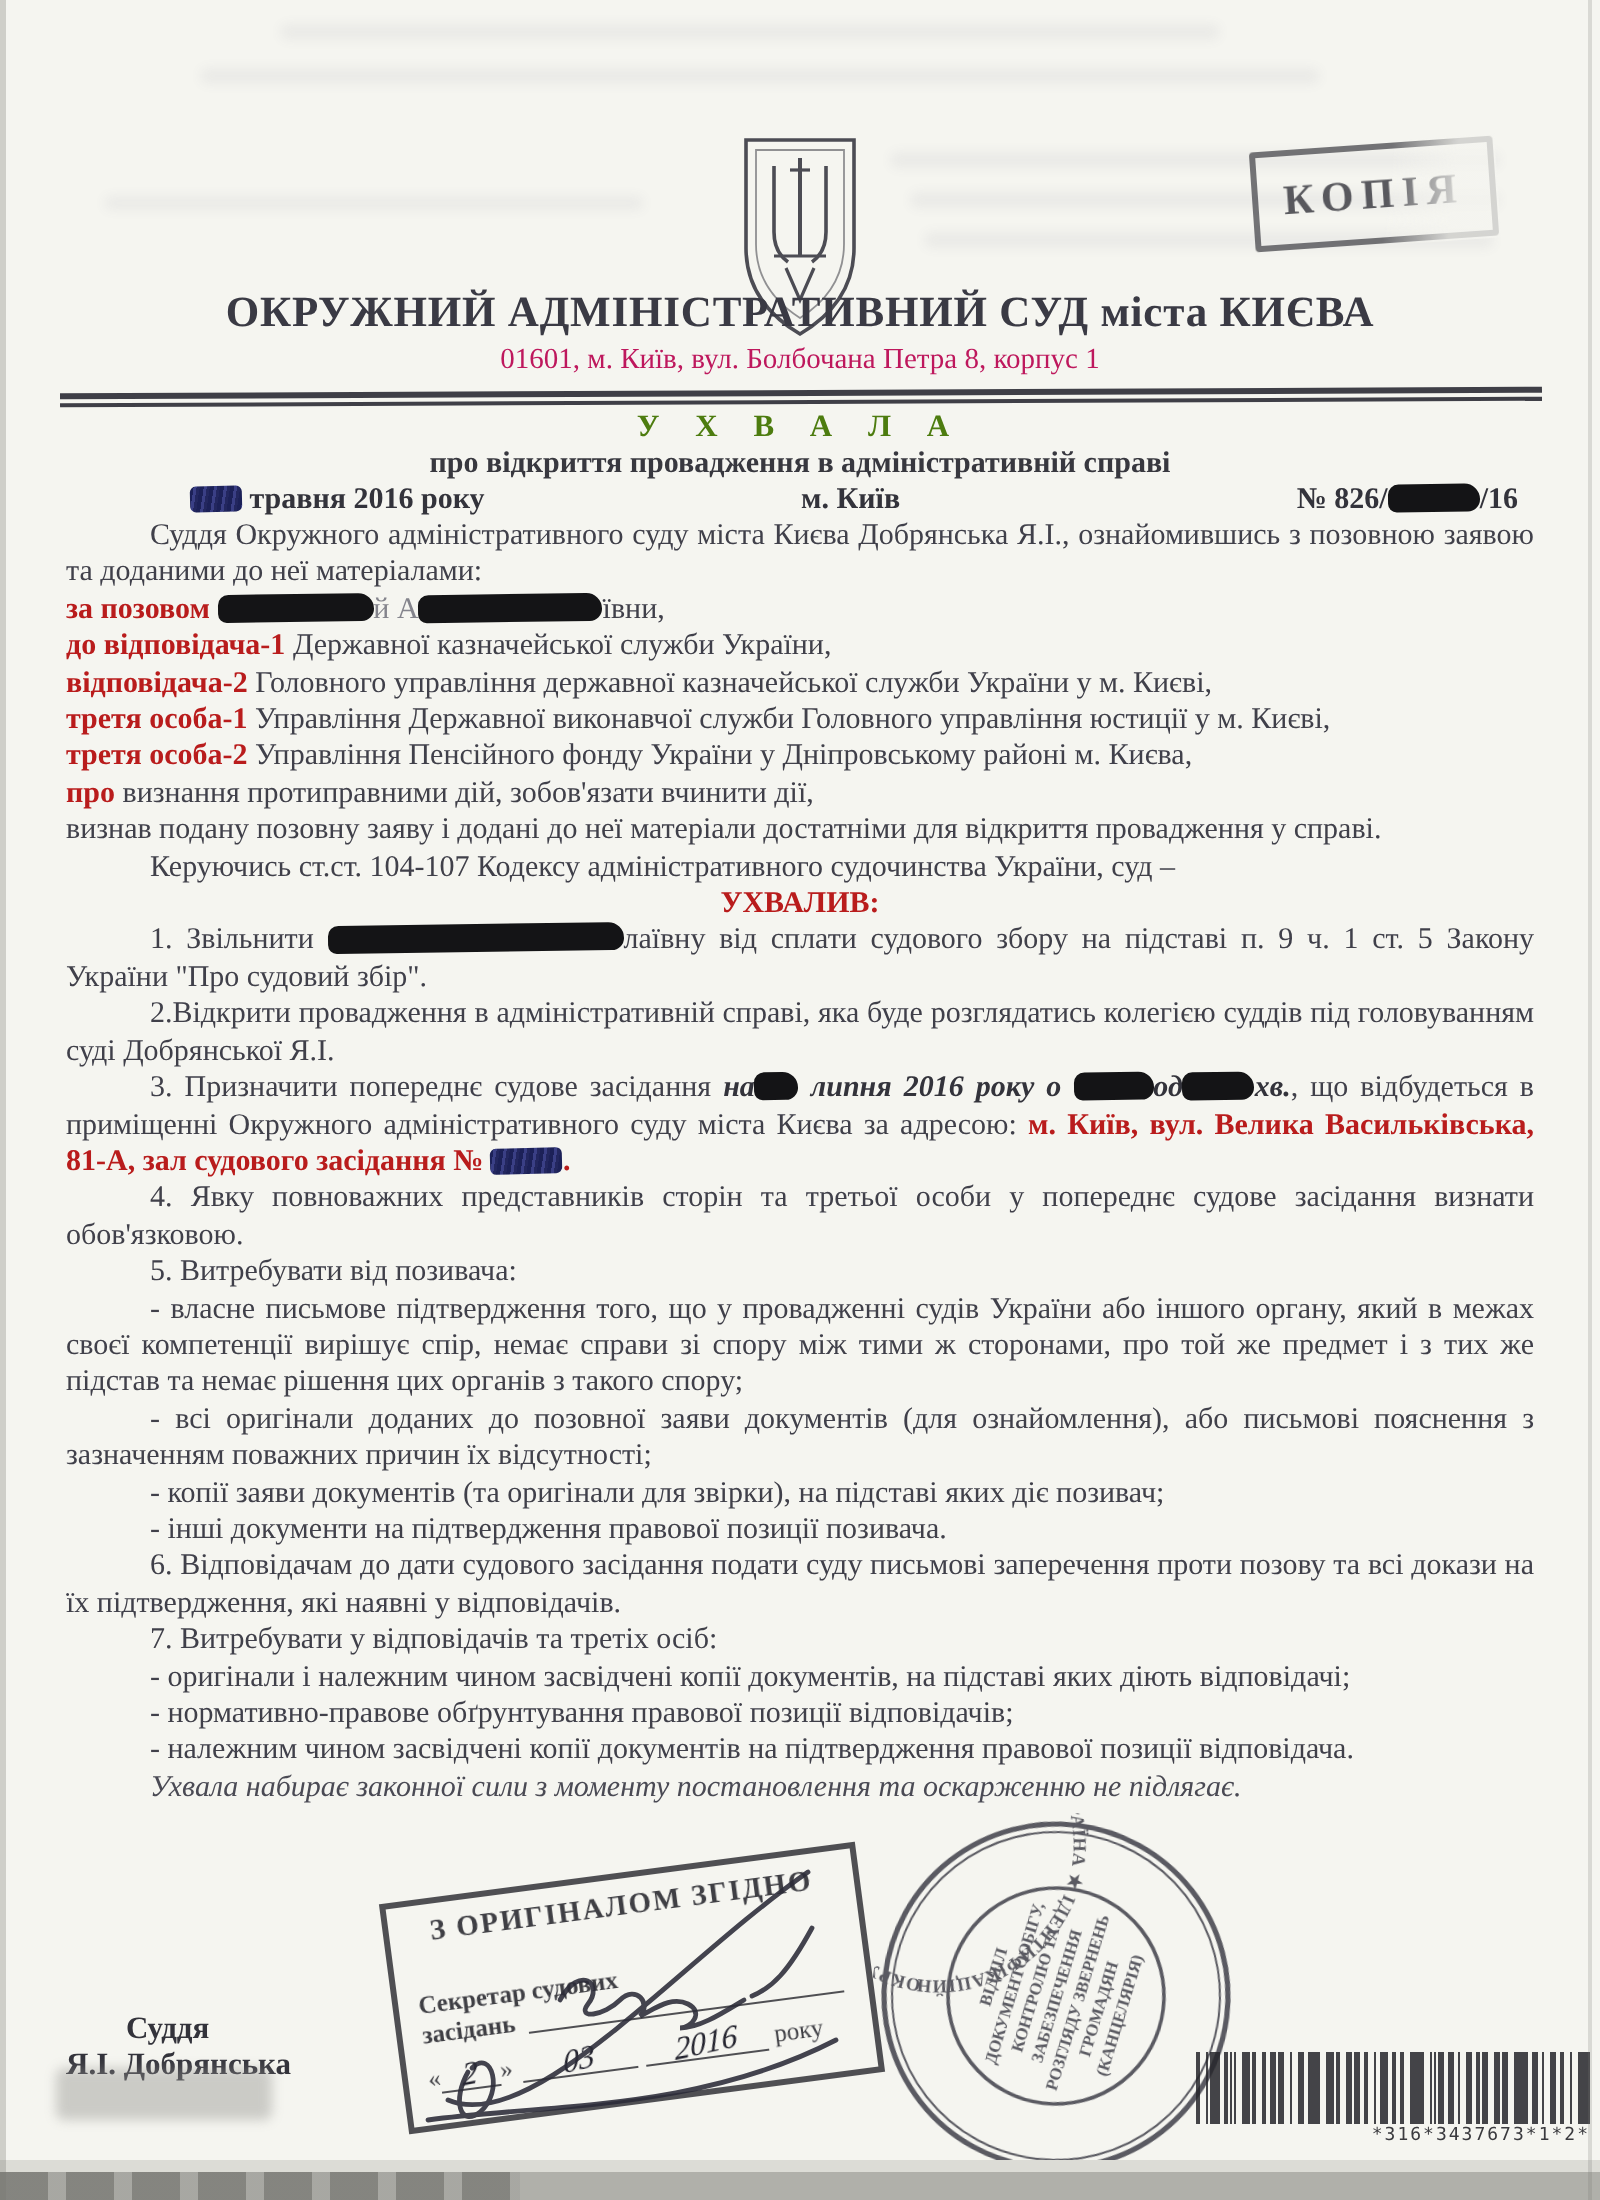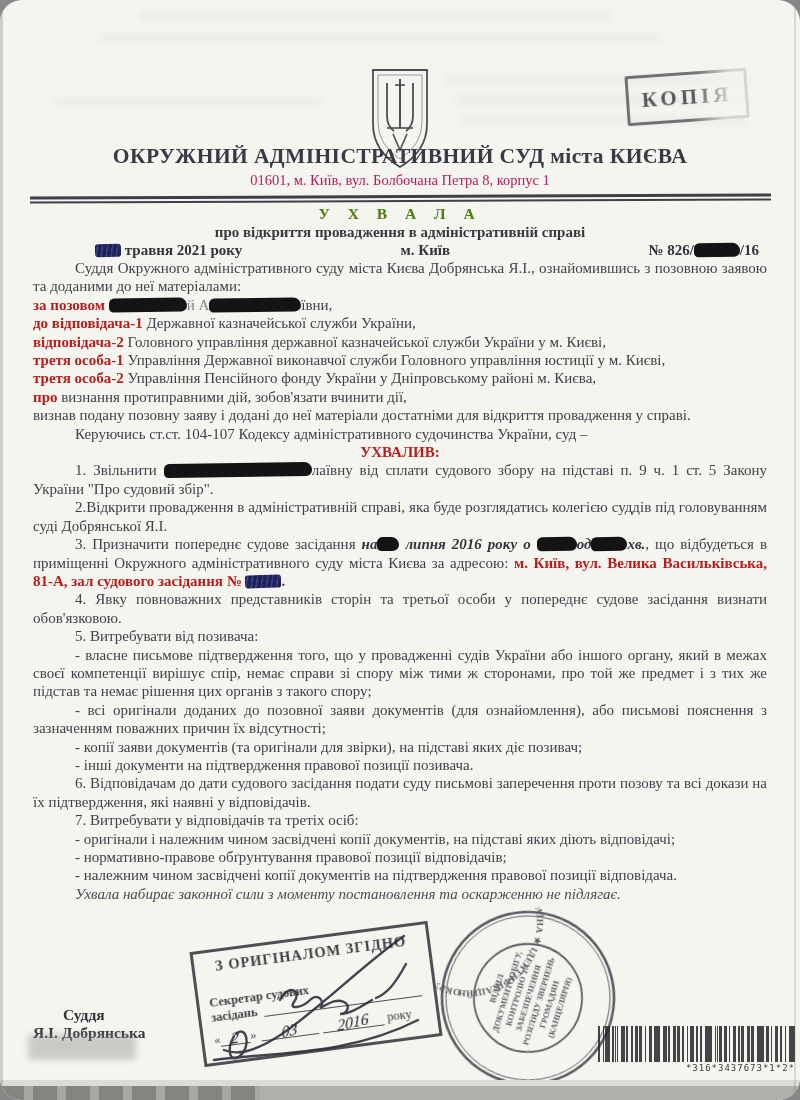--- a/index.html
+++ b/index.html
@@ -1,19 +1,19 @@
 <!DOCTYPE html>
 <html lang="uk"><head>
 <meta charset="utf-8">
 <style>
   html,body{margin:0;padding:0;background:#888;}
   .page{
     position:relative;width:800px;height:1100px;margin:0 auto;
     background:#f5f5f0;overflow:hidden;
-    font-family:"Liberation Serif",serif;color:#3e3e46;border-radius:22px;
+    font-family:"Liberation Serif",serif;color:#3e3e46;
   }
   
   .ghost{position:absolute;background:#5e5e74;opacity:.07;filter:blur(3px);border-radius:4px;}
   .edge-left{position:absolute;left:0;top:0;width:3px;height:1100px;background:rgba(120,120,112,.30);}
   .edge-right{position:absolute;right:4px;top:0;width:2px;height:1100px;background:rgba(120,120,112,.22);}
   .scan-strip-light{position:absolute;left:0;top:1080px;width:800px;height:6px;background:#dcdcd6;}
   .scan-band{position:absolute;left:0;top:1086px;width:800px;height:14px;background:#b0b0aa;}
   .scan-band-left{position:absolute;left:0;top:1086px;width:260px;height:14px;opacity:.85;
     background:repeating-linear-gradient(90deg,#7d7d78 0 24px,#a6a6a1 24px 33px);}
   .smudge{position:absolute;left:28px;top:1034px;width:108px;height:26px;background:#92928e;
@@ -113,21 +113,21 @@
     <span>КОПІЯ</span>
   </div>
 
   <div class="court-name">ОКРУЖНИЙ АДМІНІСТРАТИВНИЙ СУД міста КИЄВА</div>
   <div class="court-address">01601, м. Київ, вул. Болбочана Петра 8, корпус 1</div>
   <div class="rule"></div>
   <div class="doc-title">У Х В А Л А</div>
   <div class="doc-subtitle">про відкриття провадження в адміністративній справі</div>
 
   <div class="meta-row">
-    <span class="meta-date"><span class="redact blue" style="width:26px;"></span><span> травня 2021 року</span></span>
+    <span class="meta-date"><span class="redact blue" style="width:26px;"></span><span> травня 2016 року</span></span>
     <span class="meta-place">м. Київ</span>
     <span class="meta-case"><span>№ 826/</span><span class="redact black" style="width:46px;"></span><span>/16</span></span>
   </div>
 
   <div class="doc-body" id="doc-body">
       <p class="bp indent"><span class="seg-n">Суддя Окружного адміністративного суду міста Києва Добрянська Я.І., ознайомившись з позовною заявою та доданими до неї матеріалами:</span></p>
       <p class="bp "><span class="seg-b">за позовом </span><span class="redact black" style="width: 78px;"></span><span class="seg-faint">й А</span><span class="redact black" style="width: 92px;"></span><span class="seg-n">ївни,</span></p>
       <p class="bp "><span class="seg-b">до відповідача-1 </span><span class="seg-n">Державної казначейської служби України,</span></p>
       <p class="bp "><span class="seg-b">відповідача-2 </span><span class="seg-n">Головного управління державної казначейської служби України у м. Києві,</span></p>
       <p class="bp "><span class="seg-b">третя особа-1 </span><span class="seg-n">Управління Державної виконавчої служби Головного управління юстиції у м. Києві,</span></p>

